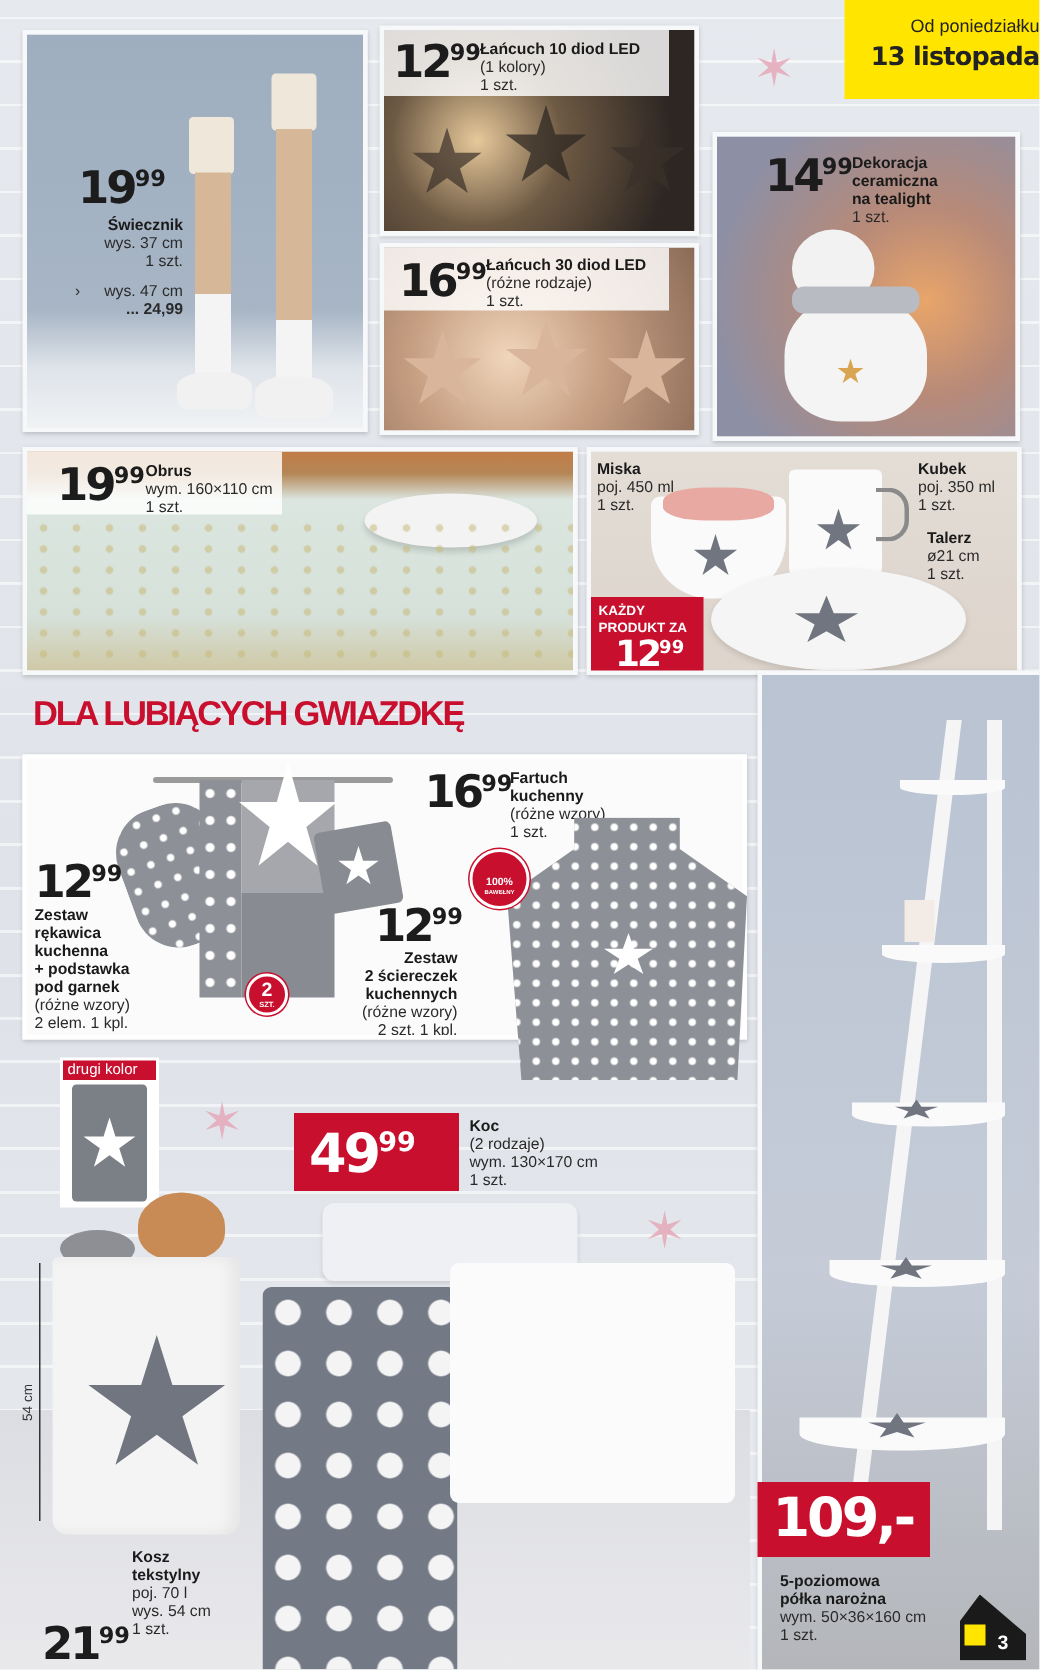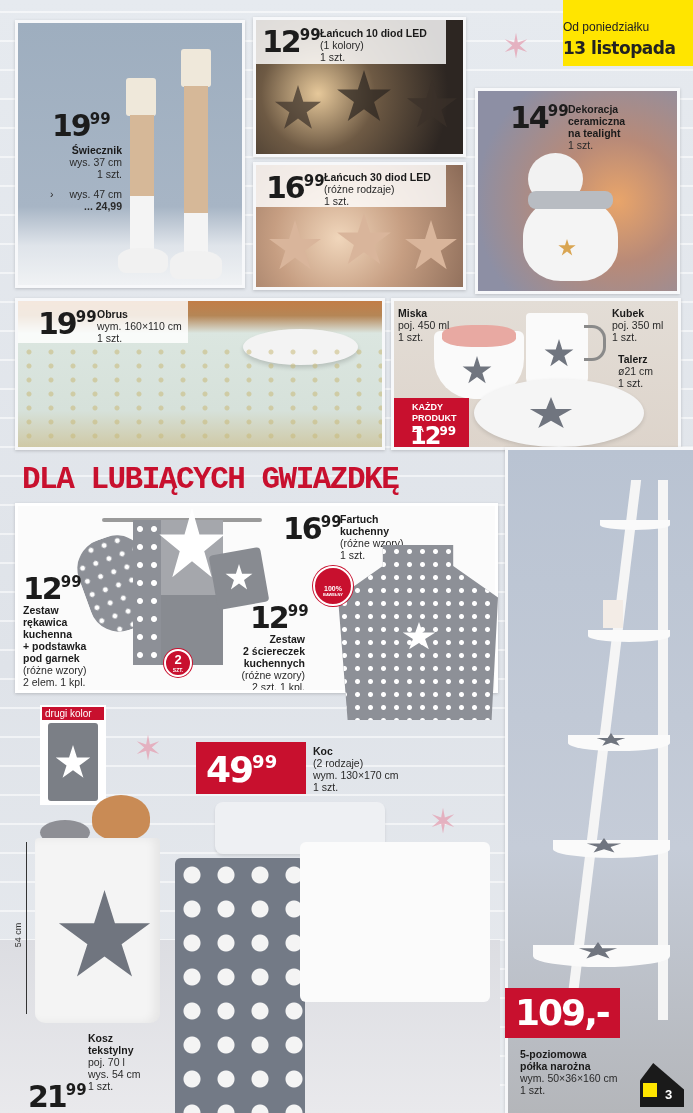--- a/index.html
+++ b/index.html
@@ -38,21 +38,21 @@
     clip-path: polygon(50% 0%, 61% 35%, 98% 35%, 68% 57%, 79% 91%, 50% 70%, 21% 91%, 32% 57%, 2% 35%, 39% 35%); }
   .star.grey { background: #70757f; }
   .twinkle { position: absolute; width: 36px; height: 36px; color: #e5a5b6; font-size: 34px; line-height: 36px; text-align: center; opacity: 0.8; }
 
   .red-box { position: absolute; background: #c8102e; color: #fff; }
   .yellow-box { position: absolute; background: #ffe500; }
 </style>
 </head>
 <body>
 
-<div class="yellow-box" style="left:563px; top:0; width:130px; height:66px; text-align:left; padding-top:20px;">
+<div class="yellow-box" style="left:563px; top:0; width:130px; height:66px; text-align:right; padding-top:10px;">
   <div style="font-size:12px; color:#222;">Od poniedziałku</div>
   <div style="font-size:17px; font-weight:900; font-family:'DejaVu Sans',sans-serif; margin-top:4px; letter-spacing:-0.5px;">13 listopada</div>
 </div>
 
 <div class="twinkle" style="left:498px; top:28px;">✶</div>
 <div class="twinkle" style="left:25px; top:520px;">✶</div>
 <div class="twinkle" style="left:272px; top:550px;">✶</div>
 <div class="twinkle" style="left:130px; top:730px;">✶</div>
 <div class="twinkle" style="left:425px; top:803px;">✶</div>
 
@@ -155,30 +155,30 @@
   <div class="desc" style="left:218px; top:6px;">
     <span class="name">Kubek</span>
     <span>poj. 350 ml</span>
     <span>1 szt.</span>
   </div>
   <div class="desc" style="left:224px; top:52px;">
     <span class="name">Talerz</span>
     <span>ø21 cm</span>
     <span>1 szt.</span>
   </div>
-  <div class="red-box" style="left:0; top:97px; width:75px; height:55px; padding:4px 0 0 18px;">
+  <div class="red-box" style="left:0; top:97px; width:75px; height:55px; padding:4px 0 0 5px;">
     <div style="font-size:9px; font-weight:900; line-height:11px;">KAŻDY</div>
     <div style="font-size:9px; font-weight:900; line-height:11px;">PRODUKT ZA</div>
     <div class="price" style="left:16px; top:26px; color:#fff;">
       <span class="int" style="font-size:24px;">12</span><span class="dec" style="font-size:12px;">99</span>
     </div>
   </div>
 </div>
 
-<div class="abs" style="left:22px; top:462px; font-family:Liberation Mono, monospace; font-weight:900; font-size:31px; color:#c8102e; letter-spacing:-1.5px; white-space:nowrap;">DLA LUBIĄCYCH GWIAZDKĘ</div>
+<div class="abs" style="left:22px; top:462px; font-family:Liberation Sans, sans-serif; font-weight:900; font-size:23px; color:#c8102e; letter-spacing:-1.5px; white-space:nowrap;">DLA LUBIĄCYCH GWIAZDKĘ</div>
 
 <div class="card ph-kitchen" style="left:15px; top:503px; width:483px; height:190px; border-color:#fff;">
   <div class="abs" style="left:84px; top:12px; width:160px; height:4px; background:#9a9a9a; border-radius:2px;"></div>
 
   <div class="abs" style="left:65px; top:30px; width:70px; height:95px; background:#8d9097; border-radius:30px 30px 30px 30px; transform:rotate(-20deg); background-image:radial-gradient(circle, #fff 2px, transparent 3px); background-size:14px 14px;"></div>
 
   <div class="abs" style="left:115px; top:14px; width:28px; height:145px; background:#8d9097; background-image:radial-gradient(circle, #fff 2.5px, transparent 3.5px); background-size:14px 18px;"></div>
   <div class="abs" style="left:143px; top:14px; width:62px; height:145px; background:linear-gradient(180deg,#a5a7ac 0 52%,#888b91 52%);"></div>
   <div class="star" style="left:140px; top:2px; width:68px; height:76px;"></div>
 

